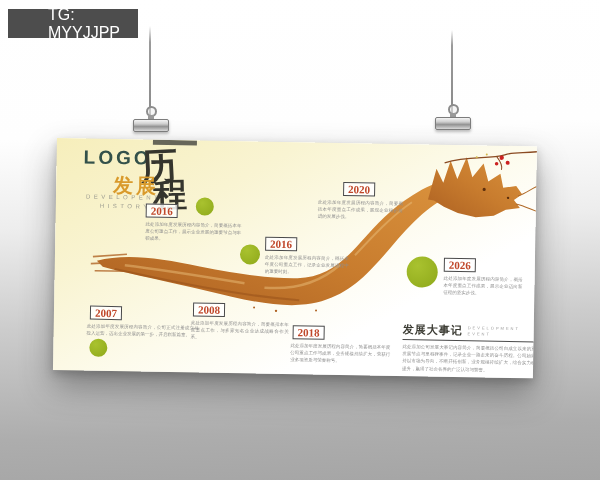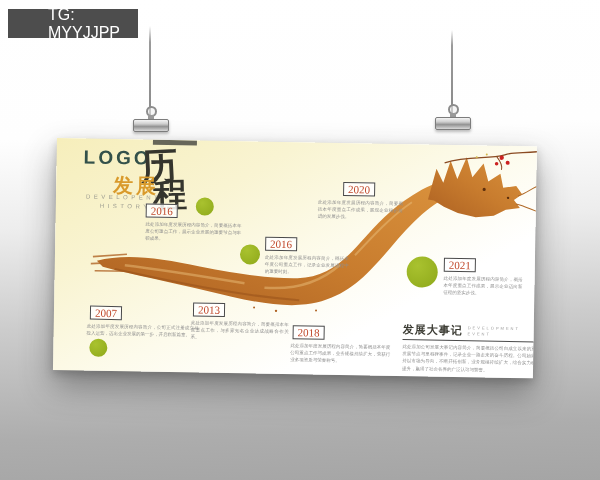--- a/index.html
+++ b/index.html
@@ -37,21 +37,21 @@
   .cal1 { left:84px; top:2px; font-size:37px; transform:rotate(-4deg); }
   .cal2 { left:97px; top:32px; font-size:34px; transform:rotate(-2deg); }
   .sub-cn { position:absolute; left:57px; top:33px; font-size:20px; font-weight:bold; letter-spacing:3px; color:#d99a2b;text-align:right; }
   .sub-en { position:absolute; color:#9b9b8f; font-size:6px; letter-spacing:3.5px; }
   .sub-en1 { left:30px; top:55px; }
   .sub-en2 { left:44px; top:64px; }
   
   .tl-item { position:absolute; }
   .year-box {
     display:inline-block; border:1px solid #4a4a4a; background:rgba(255,255,255,.85);
-    color:#c0472a; font-family:"Liberation Serif", serif; font-weight:normal;
+    color:#c0472a; font-family:"Liberation Serif", serif; font-weight:bold;
     font-size:11px; line-height:12px; padding:0 4px; text-align:center;
   }
   .tl-desc { color:#8f8f8f; font-size:4.5px; line-height:1.55; text-align:justify; margin-top:3px; }
   .i0 { left:90px;  top:61px;  width:96px; }
   .i1 { left:262px; top:36px;  width:85px; }  .i1 .year-box{ margin-left:25px; }
   .i2 { left:210px; top:92px;  width:84px; }
   .i3 { left:389px; top:110px; width:79px; }
   .i4 { left:33px;  top:164px; width:112px; } .i4 .year-box{ margin-left:3px; }
   .i5 { left:137px; top:159px; width:98px; }  .i5 .year-box{ margin-left:2px; }
   .i6 { left:237px; top:180px; width:100px; } .i6 .year-box{ margin-left:2px; }
@@ -163,29 +163,29 @@
     </div>
     <div class="tl-item i1">
       <span class="year-box">2020</span>
       <div class="tl-desc">此处添加年度发展历程内容简介，简要概括本年度重点工作成果，展现企业稳步前进的发展步伐。</div>
     </div>
     <div class="tl-item i2">
       <span class="year-box">2016</span>
       <div class="tl-desc">此处添加年度发展历程内容简介，概括本年度公司重点工作，记录企业发展进程中的重要时刻。</div>
     </div>
     <div class="tl-item i3">
-      <span class="year-box">2021</span>
+      <span class="year-box">2026</span>
       <div class="tl-desc">此处添加年度发展历程内容简介，概括本年度重点工作成果，展示企业迈向新征程的坚实步伐。</div>
     </div>
     <div class="tl-item i4">
       <span class="year-box">2007</span>
       <div class="tl-desc">此处添加年度发展历程内容简介，公司正式注册成立并投入运营，迈出企业发展的第一步，开启崭新篇章。</div>
     </div>
     <div class="tl-item i5">
-      <span class="year-box">2013</span>
+      <span class="year-box">2008</span>
       <div class="tl-desc">此处添加年度发展历程内容简介，简要概括本年度重点工作，与多家知名企业达成战略合作关系。</div>
     </div>
     <div class="tl-item i6">
       <span class="year-box">2018</span>
       <div class="tl-desc">此处添加年度发展历程内容简介，简要概括本年度公司重点工作与成果，业务规模持续扩大，荣获行业多项资质与荣誉称号。</div>
     </div>
 
     <div class="dot dot1"></div>
     <div class="dot dot2"></div>
     <div class="dot dot3"></div>

